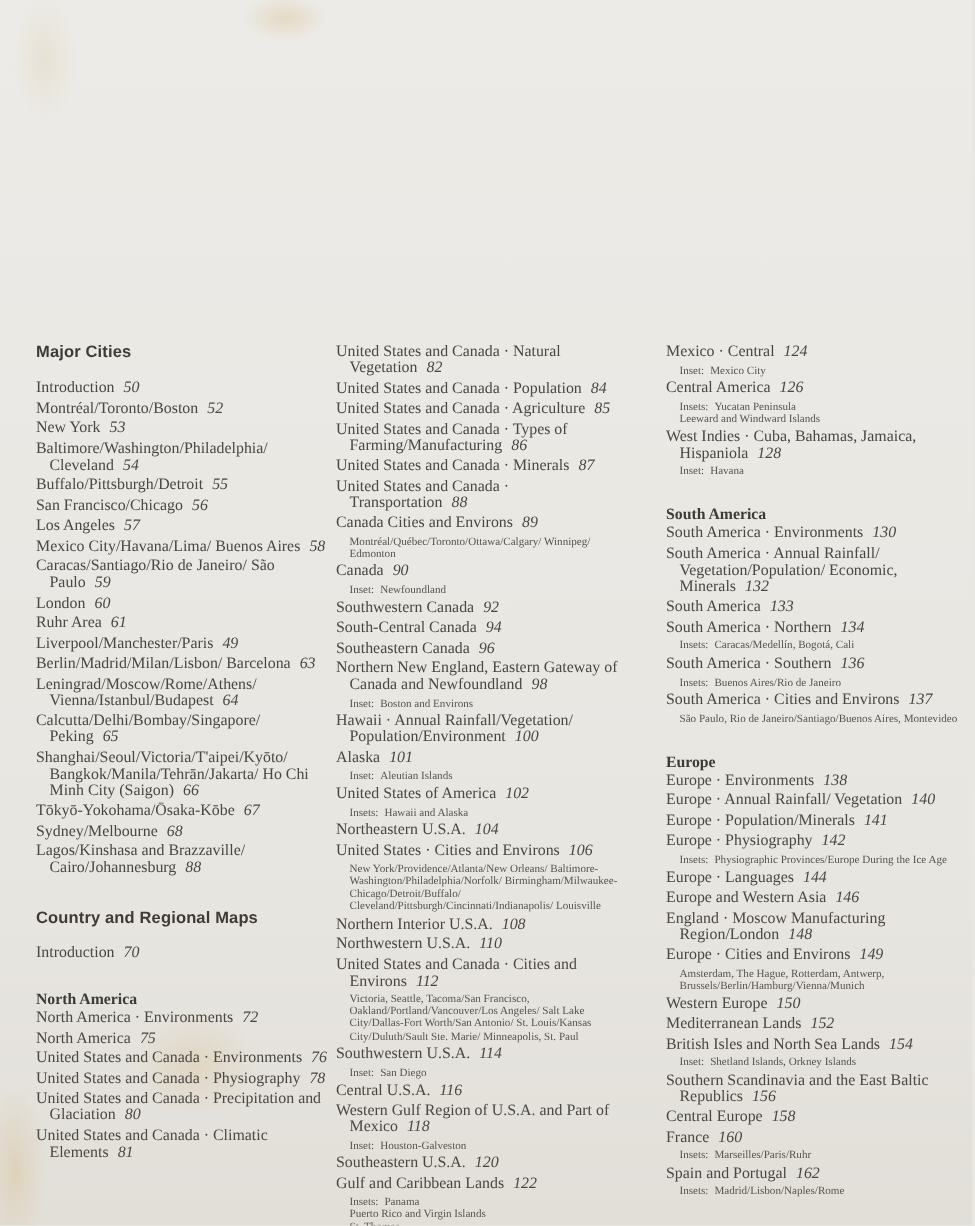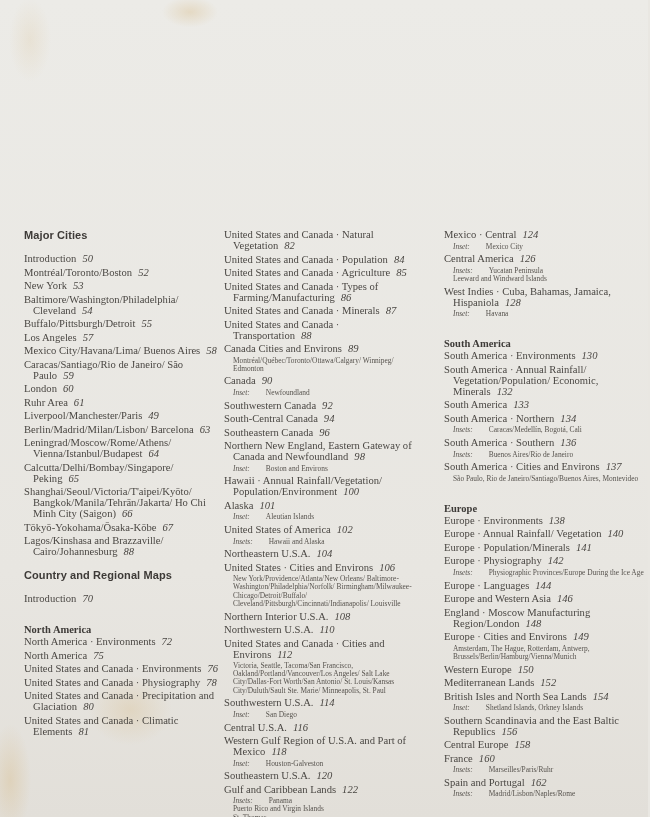--- a/index.html
+++ b/index.html
@@ -22,62 +22,64 @@
   .col { position: absolute; top: 229px; }
   .col-1 { left: 24px; width: 196px; }
   .col-2 { left: 224px; width: 196px; }
   .col-3 { left: 444px; width: 200px; }
 
   .sec-title {
     font-family: "Liberation Sans", "DejaVu Sans", sans-serif;
     font-weight: bold; font-size: 11px; color: #3d3a37;
     margin: 0 0 12px 0; letter-spacing: 0.1px;
   }
-  .sec-title.spaced { margin-top: 12px; }
+  .sec-title.spaced { margin-top: 22px; }
   .region-title {
     font-weight: bold; font-size: 10.5px; color: #3d3a37;
     margin: 6px 0 1px 0; line-height: 11px;
   }
   .region-title.spaced { margin-top: 20px; }
   .entry {
     font-size: 10.6px; line-height: 11px;
     margin: 0 0 2.5px 0;
     padding-left: 9px; text-indent: -9px;
   }
   .page-num { font-style: italic; margin-left: 6px; }
   .inset {
     font-size: 7.4px; line-height: 8.2px; color: #57534e;
     padding-left: 9px; margin: 0 0 2.5px 0;
   }
-  .inset .lbl { font-style: italic; margin-right: 16px; }
+  .inset .lbl { margin-right: 4px; }
 </style>
 </head>
 <body>
 
 <div class="page">
 
   <div class="col col-1">
     <div class="sec-title">Major Cities</div>
     <div id="mc-list">
         <div class="entry"><span>Introduction</span><span class="page-num">50</span></div>
         <div class="entry"><span>Montréal/Toronto/Boston</span><span class="page-num">52</span></div>
         <div class="entry"><span>New York</span><span class="page-num">53</span></div>
         <div class="entry"><span>Baltimore/Washington/Philadelphia/ Cleveland</span><span class="page-num">54</span></div>
         <div class="entry"><span>Buffalo/Pittsburgh/Detroit</span><span class="page-num">55</span></div>
+        <div class="entry"><span>San Francisco/Chicago</span><span class="page-num">56</span></div>
         <div class="entry"><span>Los Angeles</span><span class="page-num">57</span></div>
         <div class="entry"><span>Mexico City/Havana/Lima/ Buenos Aires</span><span class="page-num">58</span></div>
         <div class="entry"><span>Caracas/Santiago/Rio de Janeiro/ São Paulo</span><span class="page-num">59</span></div>
         <div class="entry"><span>London</span><span class="page-num">60</span></div>
         <div class="entry"><span>Ruhr Area</span><span class="page-num">61</span></div>
         <div class="entry"><span>Liverpool/Manchester/Paris</span><span class="page-num">49</span></div>
         <div class="entry"><span>Berlin/Madrid/Milan/Lisbon/ Barcelona</span><span class="page-num">63</span></div>
         <div class="entry"><span>Leningrad/Moscow/Rome/Athens/ Vienna/Istanbul/Budapest</span><span class="page-num">64</span></div>
         <div class="entry"><span>Calcutta/Delhi/Bombay/Singapore/ Peking</span><span class="page-num">65</span></div>
         <div class="entry"><span>Shanghai/Seoul/Victoria/T'aipei/Kyōto/ Bangkok/Manila/Tehrān/Jakarta/ Ho Chi Minh City (Saigon)</span><span class="page-num">66</span></div>
         <div class="entry"><span>Tōkyō-Yokohama/Ōsaka-Kōbe</span><span class="page-num">67</span></div>
+        <div class="entry"><span>Sydney/Melbourne</span><span class="page-num">68</span></div>
         <div class="entry"><span>Lagos/Kinshasa and Brazzaville/ Cairo/Johannesburg</span><span class="page-num">88</span></div>
       </div>
 
     <div class="sec-title spaced">Country and Regional Maps</div>
     <div class="entry">
       <span>Introduction</span><span class="page-num">70</span>
     </div>
 
     <div class="region-title spaced">North America</div>
     <div id="na-col1">

